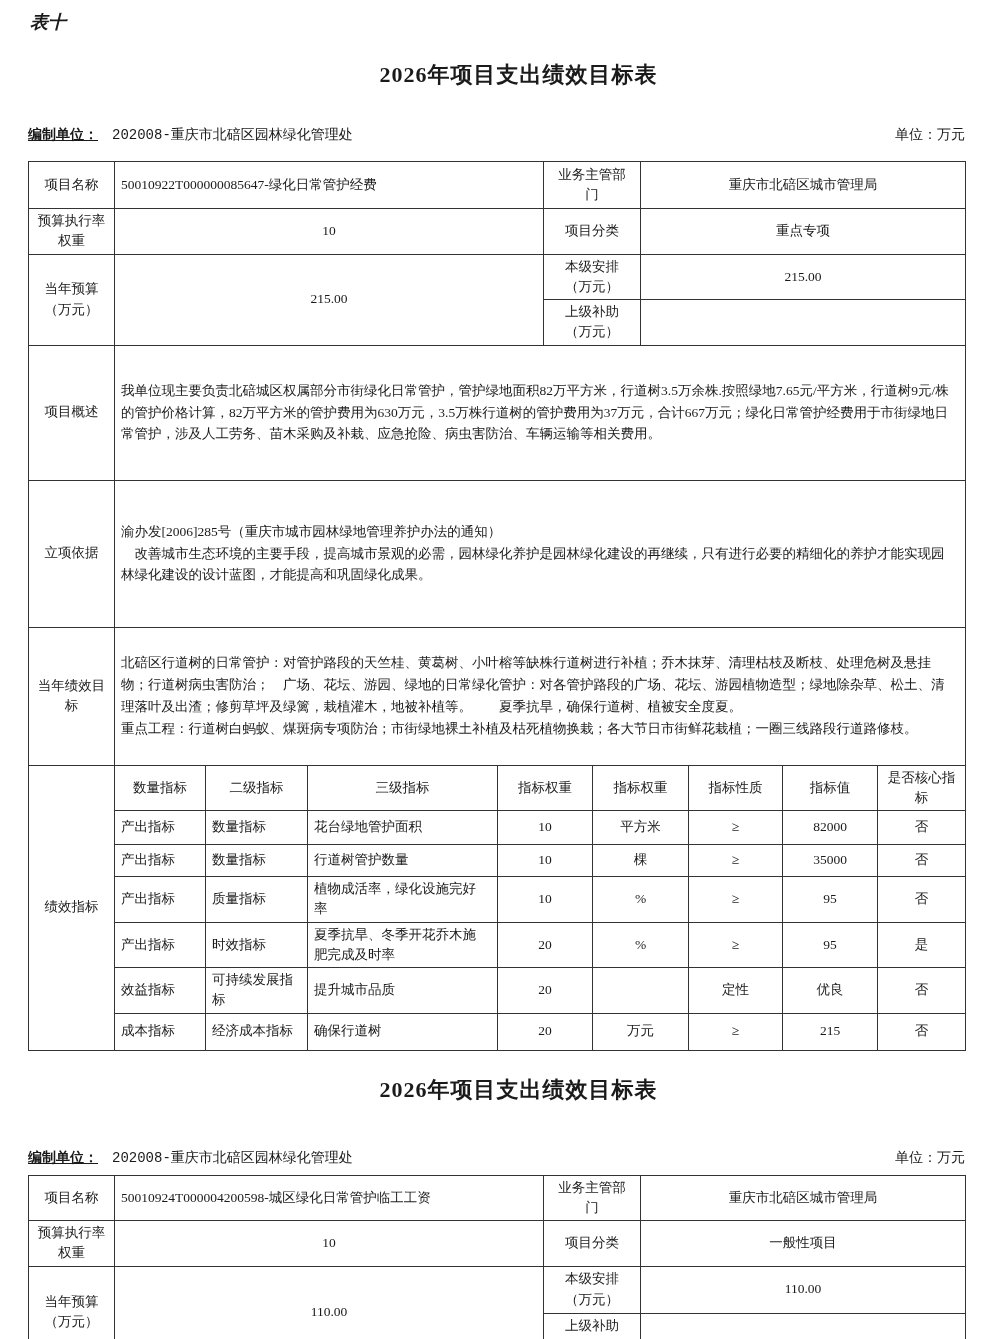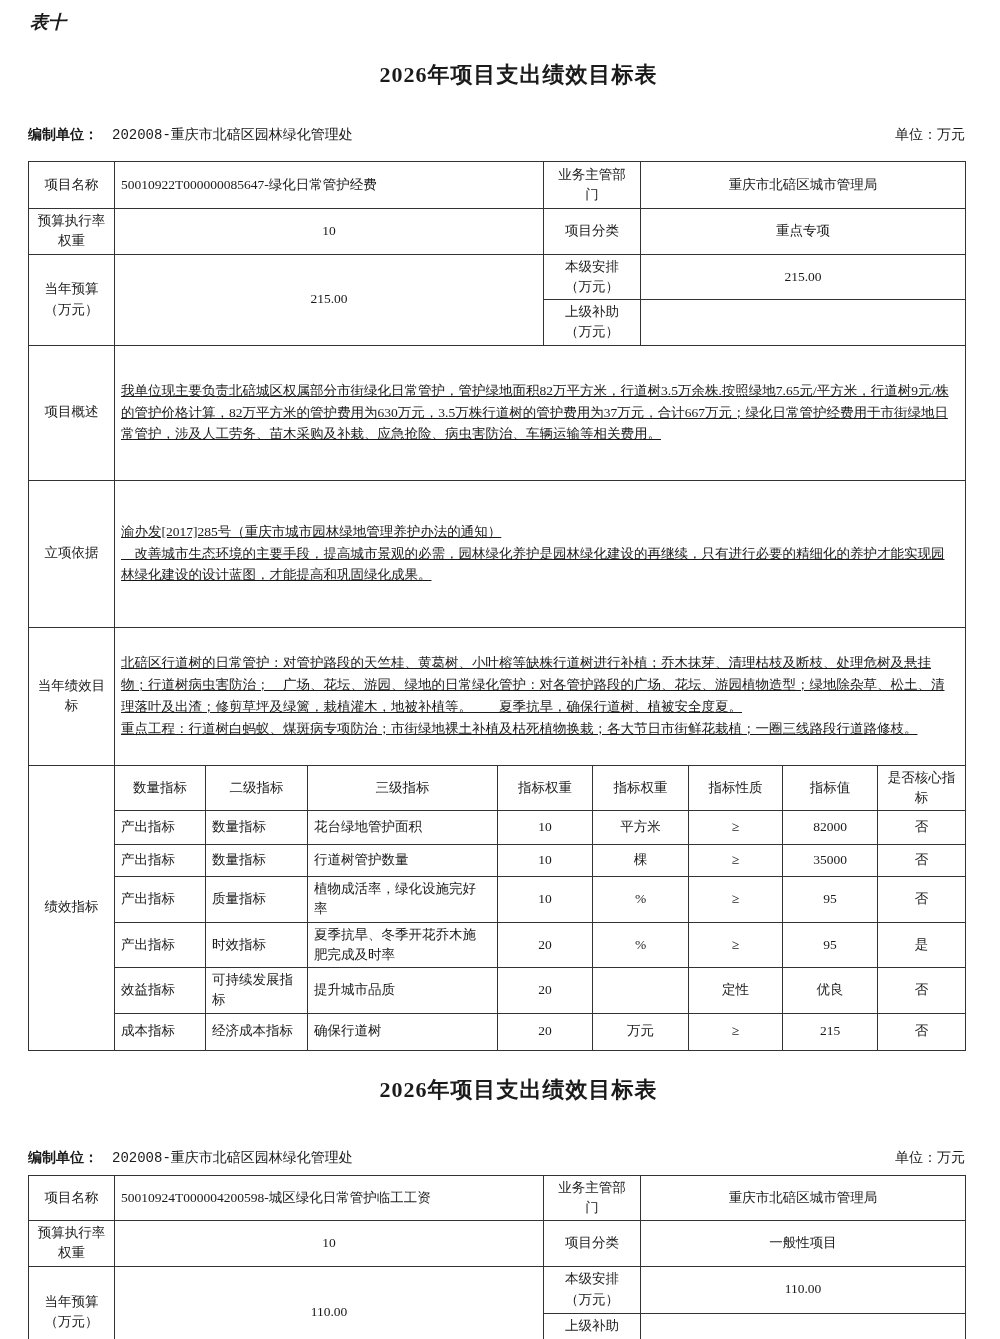--- a/index.html
+++ b/index.html
@@ -7,33 +7,33 @@
   body {
     width:1000px; height:1339px; overflow:hidden; position:relative;
     font-family:"Liberation Serif", serif; color:#1a1a1a;
   }
   .table-no { margin:10px 0 0 30px; font-size:18px; font-style:italic; font-weight:bold; }
   .doc-title { margin-top:26px; text-align:center; font-size:22px; font-weight:bold; letter-spacing:1px;margin-left:37px; }
   .doc-title.second { margin-top:24px; }
   .meta-row { width:937px; margin:36px 0 0 28px; display:flex; justify-content:space-between; font-size:14px; }
   .meta-row.second { margin-top:44px; }
   .meta-left { display:flex; }
-  .meta-left .lbl { font-weight:bold; }
+  .meta-left .lbl { font-weight:bold;text-decoration:underline; }
   .meta-left .val { margin-left:14px;font-family:Liberation Mono, monospace; }
   .meta-unit { font-weight:normal; }
   table { border-collapse:collapse; table-layout:fixed; margin-left:28px; width:937px; }
   .tbl-a { margin-top:17px; }
   .tbl-b { margin-top:-1px; }
   .tbl-c { margin-top:8px; }
   td { border:1px solid #333; font-size:13.5px; line-height:1.5; padding:2px 6px;
        vertical-align:middle; overflow:hidden; }
   td.c { text-align:center; }
   td.l { text-align:left; }
   td.pre { white-space:pre-line; }
-  td.para { padding:4px 15px 4px 6px; line-height:1.62;text-decoration:underline; }
+  td.para { padding:4px 15px 4px 6px; line-height:1.62; }
 </style>
 </head>
 <body>
 
 <div class="table-no">表十</div>
 
 <div class="doc-title">2026年项目支出绩效目标表</div>
 
 <div class="meta-row">
   <div class="meta-left">
@@ -77,21 +77,21 @@
     <td class="c pre">上级补助
 （万元）</td>
     <td class="c"></td>
   </tr>
   <tr style="height:135px">
     <td class="c">项目概述</td>
     <td class="l para" colspan="3">我单位现主要负责北碚城区权属部分市街绿化日常管护，管护绿地面积82万平方米，行道树3.5万余株.按照绿地7.65元/平方米，行道树9元/株的管护价格计算，82万平方米的管护费用为630万元，3.5万株行道树的管护费用为37万元，合计667万元；绿化日常管护经费用于市街绿地日常管护，涉及人工劳务、苗木采购及补栽、应急抢险、病虫害防治、车辆运输等相关费用。</td>
   </tr>
   <tr style="height:147px">
     <td class="c">立项依据</td>
-    <td class="l para pre" colspan="3">渝办发[2017]285号（重庆市城市园林绿地管理养护办法的通知）
+    <td class="l para pre" colspan="3">渝办发[2006]285号（重庆市城市园林绿地管理养护办法的通知）
 　改善城市生态环境的主要手段，提高城市景观的必需，园林绿化养护是园林绿化建设的再继续，只有进行必要的精细化的养护才能实现园林绿化建设的设计蓝图，才能提高和巩固绿化成果。</td>
   </tr>
   <tr style="height:138px">
     <td class="c pre">当年绩效目
 标</td>
     <td class="l para pre" colspan="3">北碚区行道树的日常管护：对管护路段的天竺桂、黄葛树、小叶榕等缺株行道树进行补植；乔木抹芽、清理枯枝及断枝、处理危树及悬挂物；行道树病虫害防治；　广场、花坛、游园、绿地的日常绿化管护：对各管护路段的广场、花坛、游园植物造型；绿地除杂草、松土、清理落叶及出渣；修剪草坪及绿篱，栽植灌木，地被补植等。　　夏季抗旱，确保行道树、植被安全度夏。
 重点工程：行道树白蚂蚁、煤斑病专项防治；市街绿地裸土补植及枯死植物换栽；各大节日市街鲜花栽植；一圈三线路段行道路修枝。</td>
   </tr>
 </tbody>
   </table>

